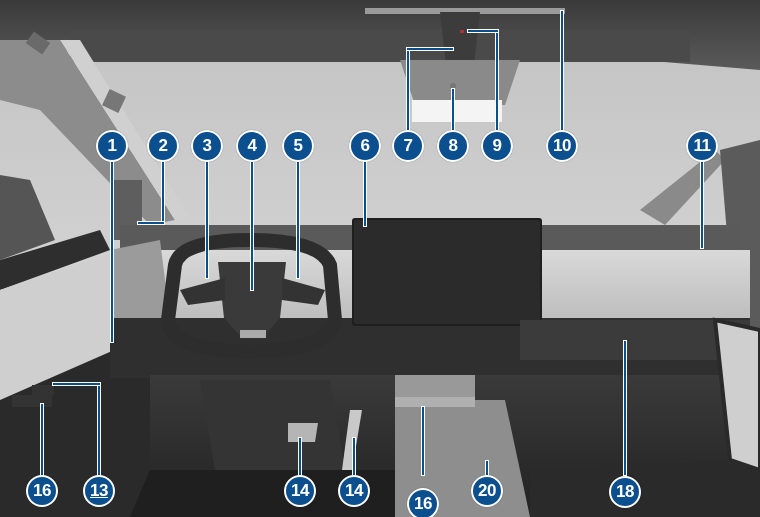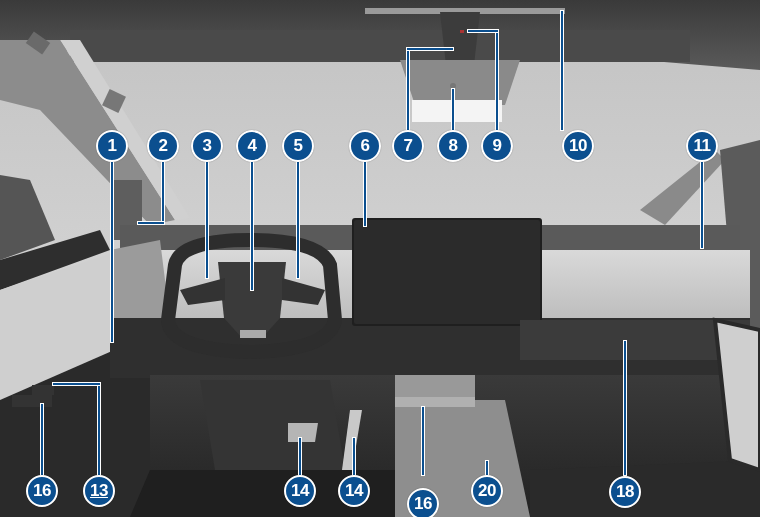--- a/index.html
+++ b/index.html
@@ -122,21 +122,21 @@
 
   <div class="callout" style="left:112px;top:146px;">1</div>
   <div class="callout" style="left:163px;top:146px;">2</div>
   <div class="callout" style="left:207px;top:146px;">3</div>
   <div class="callout" style="left:252px;top:146px;">4</div>
   <div class="callout" style="left:298px;top:146px;">5</div>
   <div class="callout" style="left:365px;top:146px;">6</div>
   <div class="callout" style="left:408px;top:146px;">7</div>
   <div class="callout" style="left:453px;top:146px;">8</div>
   <div class="callout" style="left:497px;top:146px;">9</div>
-  <div class="callout" style="left:578px;top:146px;text-align:center;">10</div>
+  <div class="callout" style="left:562px;top:146px;text-align:center;">10</div>
   <div class="callout" style="left:702px;top:146px;text-align:center;">11</div>
   <div class="callout" style="left:42px;top:491px;">16</div>
   <div class="callout" style="left:99px;top:491px;text-decoration:underline;">13</div>
   <div class="callout" style="left:300px;top:491px;">14</div>
   <div class="callout" style="left:354px;top:491px;">14</div>
   <div class="callout" style="left:423px;top:504px;">16</div>
   <div class="callout" style="left:487px;top:491px;">20</div>
   <div class="callout" style="left:625px;top:492px;text-align:center;">18</div>
 </div>
 

